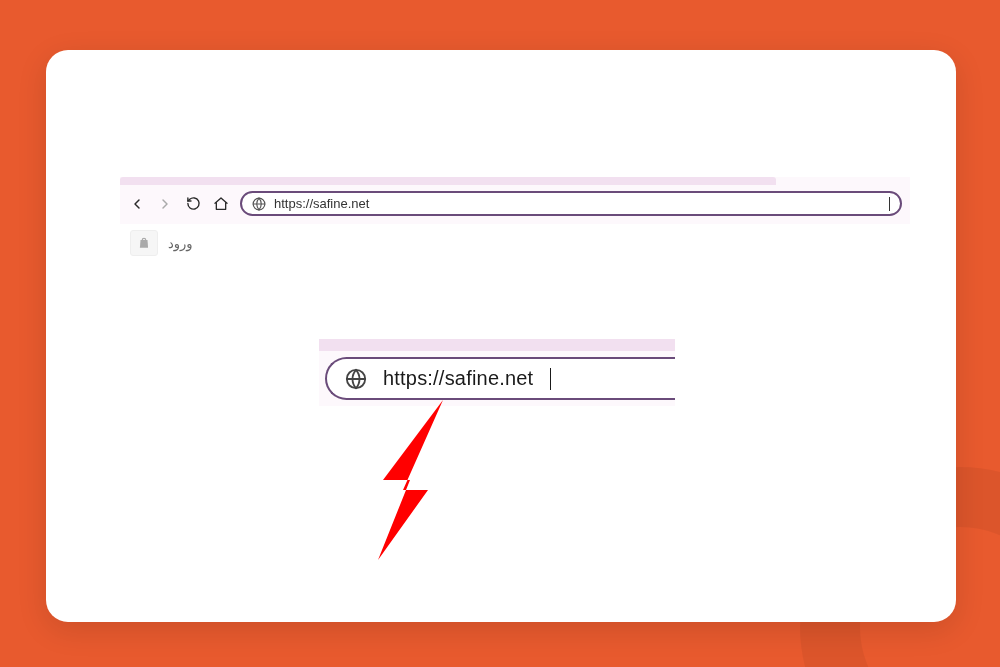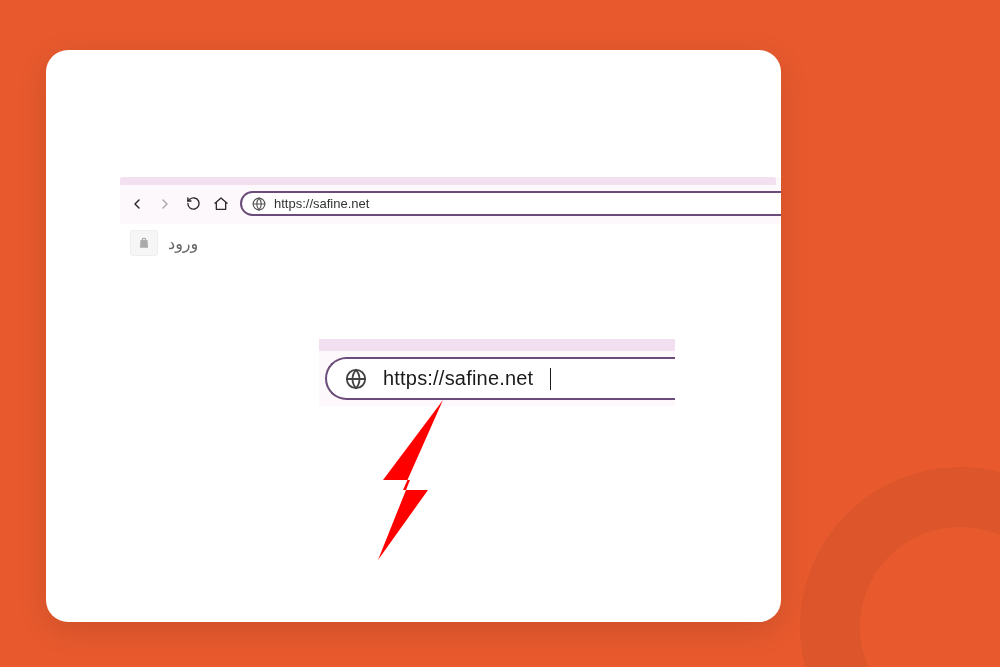--- a/index.html
+++ b/index.html
@@ -28,21 +28,21 @@
     height: 320px;
     border: 60px solid rgba(0,0,0,0.05);
     border-radius: 50%;
     bottom: -120px;
     right: -120px;
   }
   .card {
     position: absolute;
     left: 46px;
     top: 50px;
-    width: 735px;
+    width: 910px;
     height: 572px;
     background: #ffffff;
     border-radius: 22px;
     box-shadow: 0 8px 30px rgba(0,0,0,0.12);
     overflow: hidden;
   }
   .browser-chrome {
     position: absolute;
     top: 127px;
     left: 74px;
@@ -112,21 +112,21 @@
     height: 26px;
     background: #f6f6f6;
     border: 1px solid #eee;
     border-radius: 3px;
     display: flex;
     align-items: center;
     justify-content: center;
     color: #aaa;
   }
   .bookmark-label {
-    font-size: 16px;
+    font-size: 13px;
     color: #666;
   }
   .zoom-area {
     position: absolute;
     top: 289px;
     left: 273px;
     width: 356px;
     background: #f2e0f0;
     padding-top: 12px;
   }

